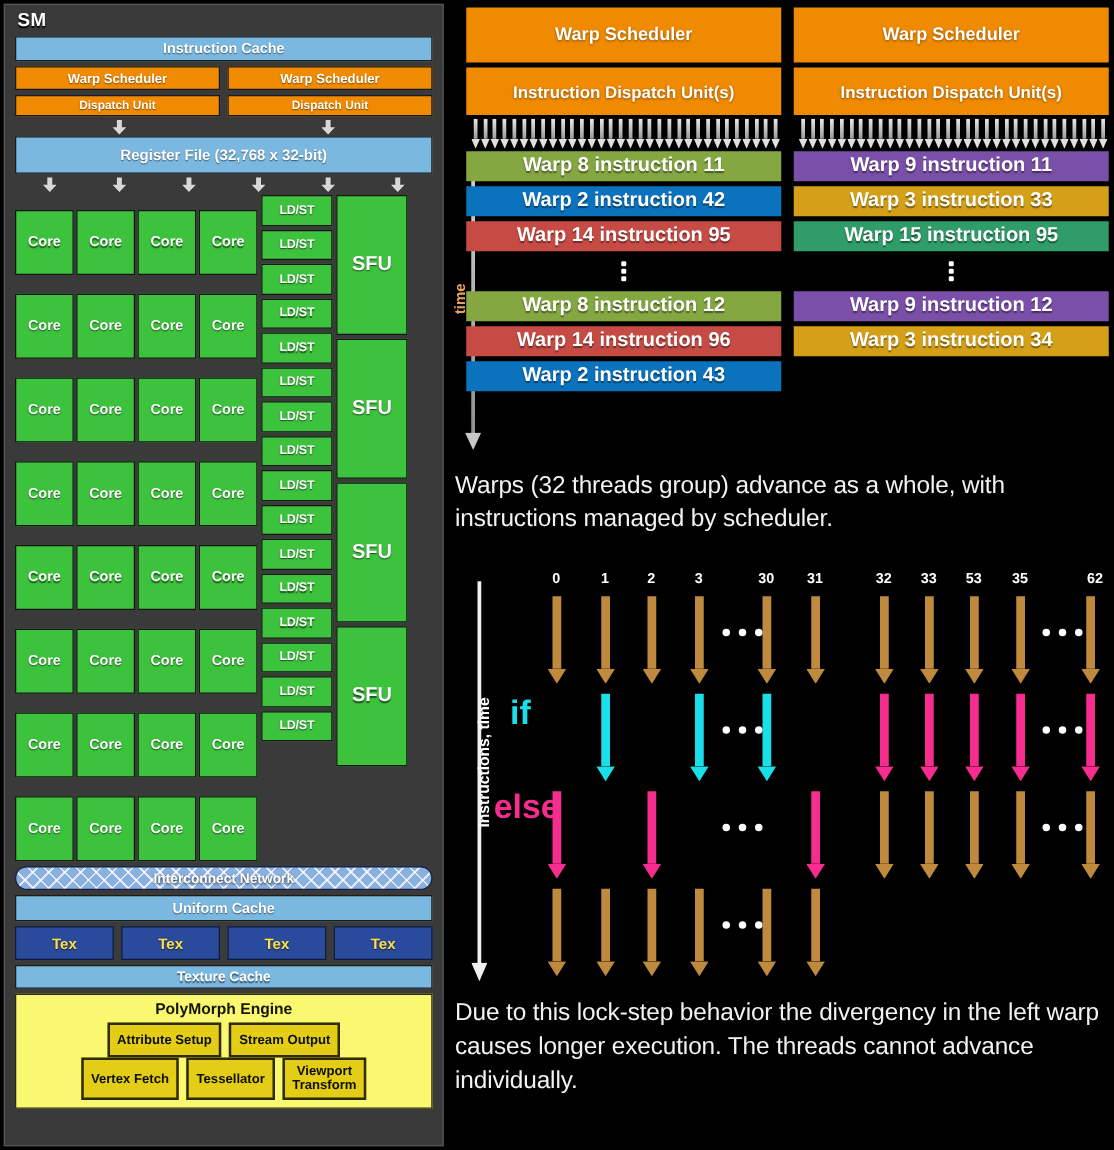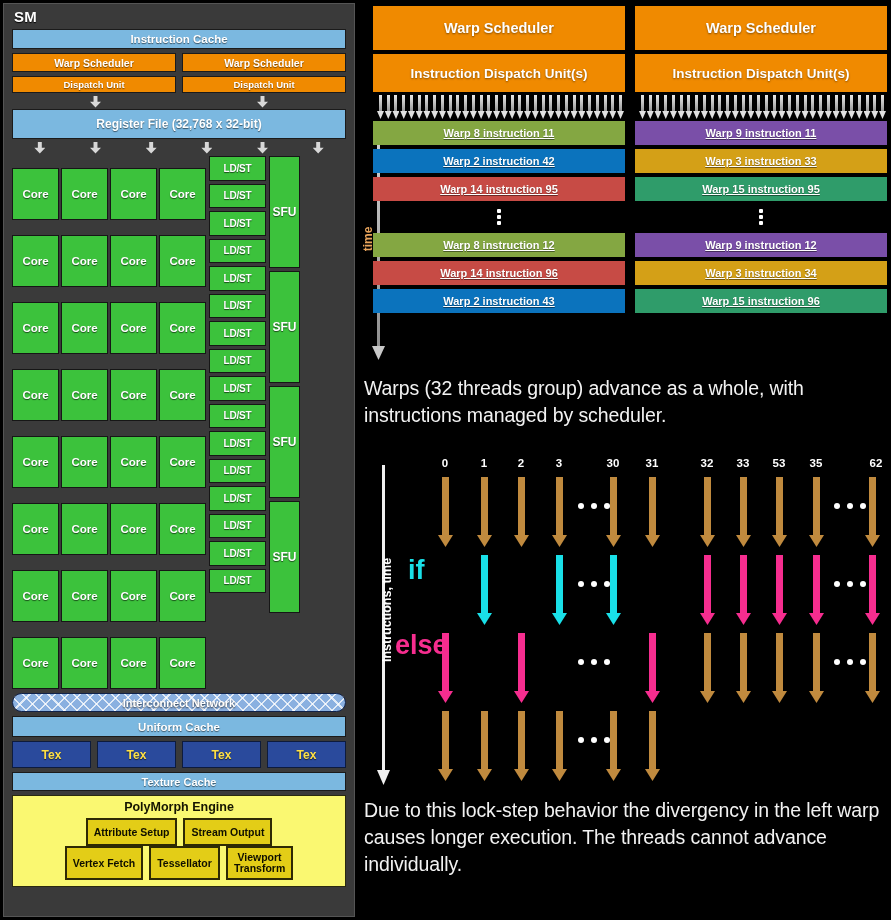--- a/index.html
+++ b/index.html
@@ -62,21 +62,21 @@
     background: #3cc23c; border: 1px solid #161616;
     color: #ffffff; font-weight: bold;
     display: flex; align-items: center; justify-content: center;
     text-shadow: 0 1px 1px rgba(0,0,0,.6);
   }
   .core-box { width: 47px; height: 52px; font-size: 11.5px; }
   #ldst-col { display: flex; flex-direction: column; gap: 3px; }
   .ldst-group { display: flex; flex-direction: column; gap: 3px; }
   .ldst-box { width: 57px; height: 24.5px; font-size: 10px; letter-spacing: -.2px; }
   #sfu-col { display: flex; flex-direction: column; gap: 3px; }
-  .sfu-box { width: 31px; height: 112px; font-size: 12px; }
+  .sfu-box { width: 57px; height: 112px; font-size: 16px; }
 
   
   #interconnect {
     margin-top: 4px; height: 19px; border-radius: 10px;
     border: 1px solid #10224a;
     background-color: #8ab0e0;
     background-image:
       repeating-linear-gradient(45deg, rgba(255,255,255,.75) 0 1.5px, transparent 1.5px 9px),
       repeating-linear-gradient(-45deg, rgba(255,255,255,.75) 0 1.5px, transparent 1.5px 9px);
     color: #ffffff; font-size: 11px; font-weight: bold;
@@ -136,24 +136,23 @@
   .da { position: absolute; top: 0; width: 3px; height: 24px; }
   .da .shaft { width: 3px; height: 16px; background: linear-gradient(to bottom,#e8e8e8,#9a9a9a); }
   .da .head {
     width: 7px; height: 8px; margin-left: -2px;
     background: #e0e0e0;
     clip-path: polygon(0 0, 100% 0, 50% 100%);
   }
   .warp-rows { margin-top: 2px; }
   .wrow {
     height: 24px; margin-bottom: 4px;
-    color: #ffffff; font-size: 11px; font-weight: bold;
+    color: #ffffff; font-size: 16px; font-weight: bold;
     display: flex; align-items: center; justify-content: center;
     text-shadow: 0 1px 1px rgba(0,0,0,.45);
-    text-decoration: underline;
   }
   .wrow.gap { background: transparent !important; position: relative; }
   .vdots { color: #ffffff; font-size: 17px; line-height: 6px; letter-spacing: 0; }
   .vdots i { display: block; width: 4px; height: 4px; background:#fff; border-radius:1px; margin: 2px auto; font-style: normal;}
 
   
   #time-axis { position: absolute; left: 0px; top: 138px; width: 26px; height: 218px; }
   #time-line { position: absolute; left: 17px; top: 0; width: 3px; height: 204px;
                background: linear-gradient(to bottom,#cfcfcf,#8f8f8f); }
   #time-head { position: absolute; left: 12px; top: 202px; width: 13px; height: 14px;
@@ -675,21 +674,20 @@
             <div class="wrow" style="background: rgb(47, 156, 106);">Warp 15 instruction 95</div>
             <div class="wrow gap">
               <div class="vdots">
                 <i></i>
                 <i></i>
                 <i></i>
               </div>
             </div>
             <div class="wrow" style="background: rgb(122, 79, 168);">Warp 9 instruction 12</div>
             <div class="wrow" style="background: rgb(212, 160, 23);">Warp 3 instruction 34</div>
-            <div class="wrow" style="background: rgb(47, 156, 106);">Warp 15 instruction 96</div>
           </div>
       </div>
     </div>
 
     <div class="caption" id="caption-top">Warps (32 threads group) advance as a whole, with instructions managed by scheduler.</div>
 
     <div id="divergence">
       <div id="div-axis-line"></div>
       <div id="div-axis-head"></div>
       <div id="div-axis-label">Instructions, time</div>

